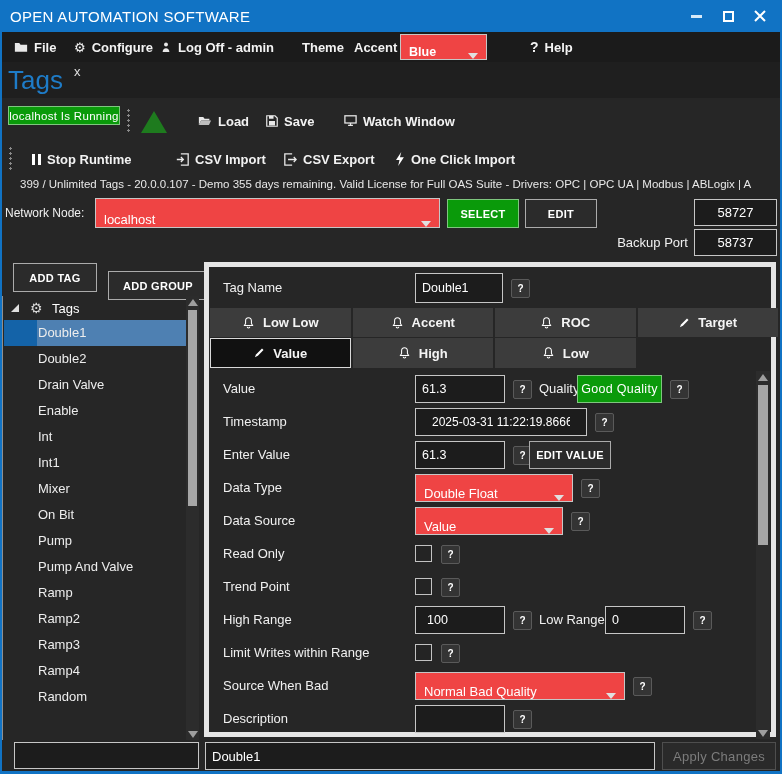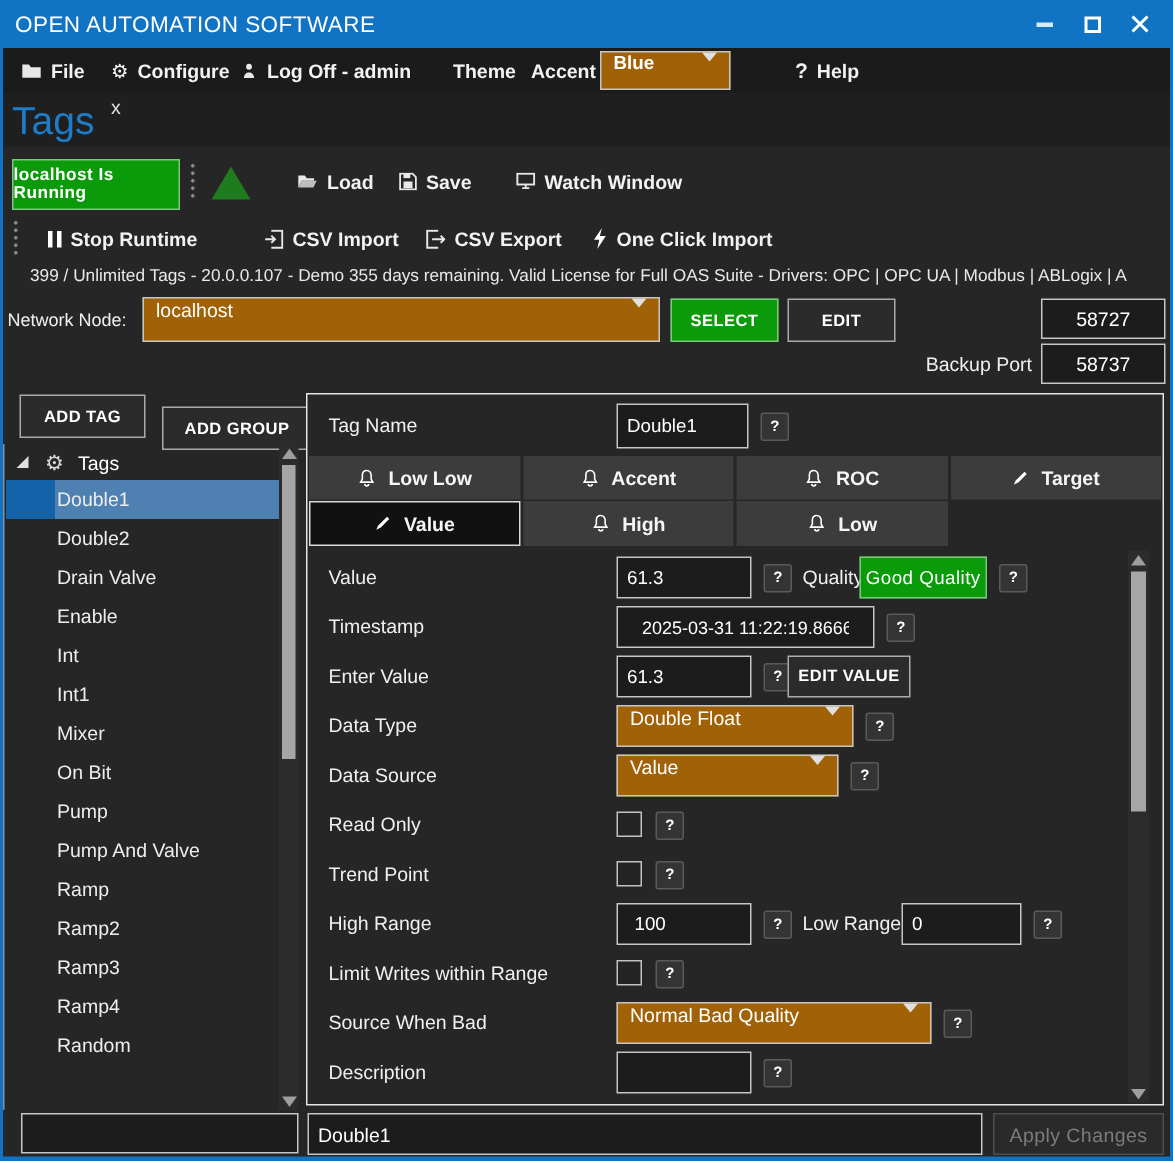--- a/index.html
+++ b/index.html
@@ -25,21 +25,21 @@
   .handle{width:6px;background-image:radial-gradient(#8a8a8a 1px,transparent 1.2px);
           background-size:5px 5px}
   
   .inp{background:#1C1C1C;border:1px solid #C6C6C6;color:#fff;
        font:12.5px "Liberation Sans",sans-serif;padding:0 6px;height:28px;outline:none}
   .inp.center{text-align:center}
   .btn{display:flex;align-items:center;justify-content:center;background:#2B2B2B;
        border:1px solid #ABABAB;color:#fff;font-weight:bold;font-size:11px;letter-spacing:.3px}
   .btn.green{background:var(--green);border-color:#7FC67F}
   .btn.disabled{border-color:#4E4E4E;color:#7C7C7C;font-weight:normal;font-size:13px;background:#2A2A2A}
-  .dd{background:#a16207;border:1px solid #C6C6C6;display:flex;align-items:flex-start;
+  .dd{background:#ef4444;border:1px solid #C6C6C6;display:flex;align-items:flex-end;
       padding:0 8px;font-size:13px;color:#fff}
   .dd .arr{margin-left:auto;width:0;height:0;border-left:5px solid transparent;
            border-right:5px solid transparent;border-top:6px solid #E0E0E0}
   .help{width:19px;height:19px;background:#343434;border:1px solid #5A5A5A;border-radius:2px;
         color:#fff;font-size:10px;font-weight:bold;display:flex;align-items:center;justify-content:center}
   .cb{width:17px;height:17px;background:#242424;border:1px solid #C2C2C2}
   .lbl{font-size:13px;color:#F0F0F0;line-height:28px;white-space:nowrap}
   
   .tabrow{position:absolute;left:1px;width:568px;display:grid;grid-template-columns:repeat(4,1fr);gap:2px}
   .tab{height:100%;background:#3C3C3C;display:flex;align-items:center;justify-content:center;
@@ -122,21 +122,21 @@
       <span style="font-size:14px">?</span>
       <span>Help</span>
     </div>
   </div>
 
   <div class="abs doctab">
     <span class="abs" style="left:6px;top:0;font-size:26px;color:var(--title-blue);line-height:36px">Tags</span>
     <span class="abs" style="left:72px;top:2px;font-size:13px;color:#E0E0E0">x</span>
   </div>
 
-  <div class="btn green abs" style="left:8px;top:106px;width:112px;height:34px;font-weight:bold;font-size:11.5px">
+  <div class="btn green abs" style="left:8px;top:106px;width:112px;height:19px;font-weight:normal;font-size:11.5px">
     <span>localhost Is Running</span>
   </div>
   <div class="handle abs" style="left:126px;top:108px;height:26px"></div>
   <div class="abs runtri" style="left:141px;top:111px"></div>
   <div class="titem" style="left:198px;top:109px">
     <svg width="14" height="12" viewBox="0 0 16 13">
         <path d="M1 2h5l1.5 2H13v2H3.5L1 11z" fill="#E8E8E8"></path>
         <path d="M3.5 6H15l-2.5 5H1z" fill="#BDBDBD"></path>
       </svg>
     <span>Load</span>
@@ -244,21 +244,21 @@
         <span class="tri-up"></span>
       </div>
     <div class="thumb" style="top:14px;height:196px"></div>
     <div class="sbarrow" style="bottom:0">
         <span class="tri-down"></span>
       </div>
   </div>
 
   <input class="inp abs" style="left: 14px; top: 742px; width: 185px; height: 27px;">
 
-  <div class="abs" style="left:204px;top:262px;width:572px;height:475px;border:1px solid #e5e5e5;background:#262626">
+  <div class="abs" style="left:204px;top:262px;width:572px;height:475px;border:5px solid #e5e5e5;background:#262626">
 
     <div class="abs lbl" style="left:14px;top:7px">Tag Name</div>
     <input class="inp abs" style="left: 206px; top: 6px; width: 88px; height: 30px;" value="Double1">
     <div class="help abs" style="left:302px;top:12px">?</div>
 
     <div class="tabrow" style="top:41px;height:29px">
       <div class="tab">
         <svg width="13" height="14" viewBox="0 0 16 16">
             <path d="M8 1.5c-2.3 0-3.6 1.7-3.6 3.9v3.1L3 11h10l-1.4-2.5V5.4C11.6 3.2 10.3 1.5 8 1.5z" fill="none" stroke="#fff" stroke-width="1.3"></path>
             <path d="M6.4 12.6a1.6 1.6 0 0 0 3.2 0" fill="none" stroke="#fff" stroke-width="1.3"></path>

